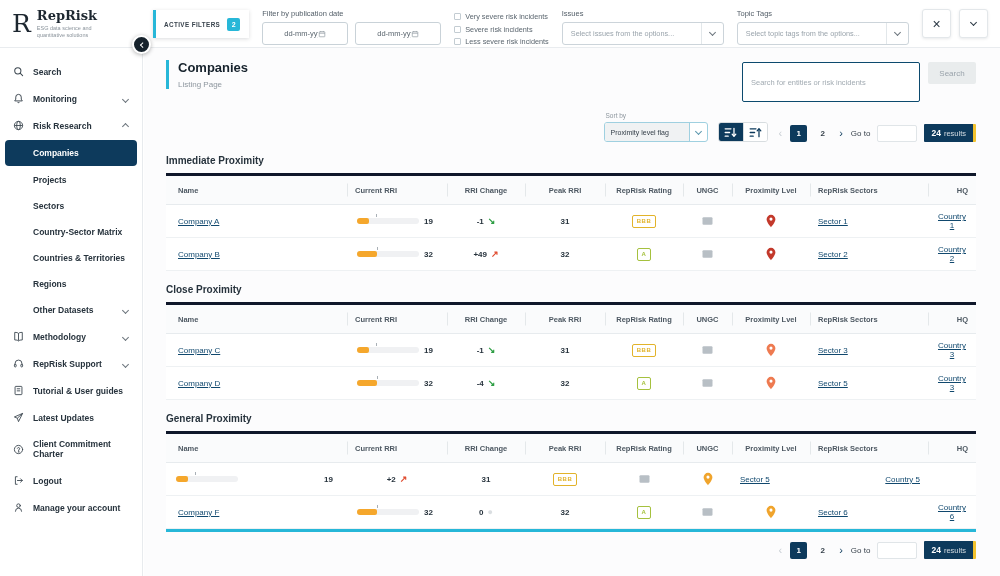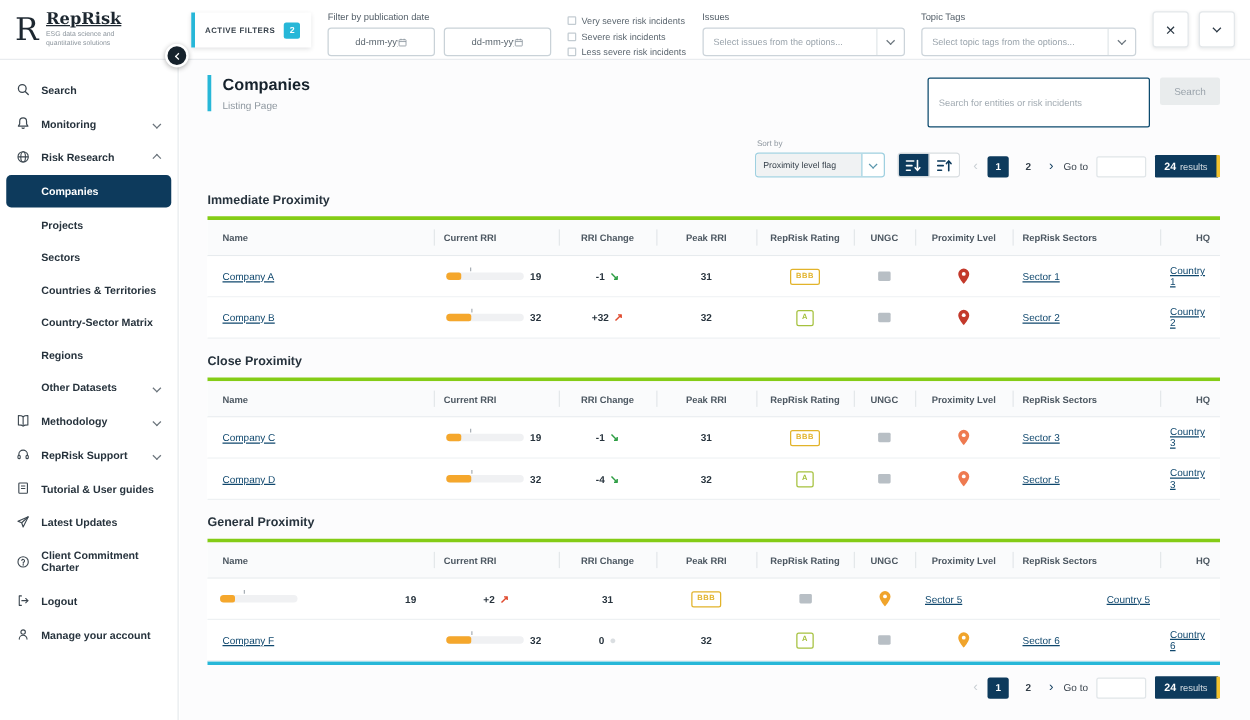--- a/index.html
+++ b/index.html
@@ -12,21 +12,21 @@
   
   .chev{display:inline-block;width:5px;height:5px;border-left:1.4px solid currentColor;border-bottom:1.4px solid currentColor;}
   .chev.down{transform:rotate(-45deg);margin-top:-2px;}
   .chev.up{transform:rotate(135deg);margin-top:2px;}
   .chev.left{transform:rotate(45deg);margin-left:2px;}
 
   
   .topbar{position:absolute;left:0;top:0;width:100%;height:48px;background:#fff;border-bottom:1px solid #e9ecef;display:flex;z-index:2;}
   .logo{width:143px;display:flex;align-items:center;gap:6px;padding-left:12px;flex-shrink:0;}
   .logo-mark{font-family:"DejaVu Serif",serif;font-size:25px;color:#1d2730;line-height:1;}
-  .brand{font-family:"DejaVu Serif",serif;font-size:13px;font-weight:bold;color:#1d2730;display:block;text-decoration:underline;}
+  .brand{font-family:"DejaVu Serif",serif;font-size:13px;font-weight:bold;color:#1d2730;display:block;}
   .tagline{display:block;font-size:5.5px;color:#8a939b;width:64px;line-height:1.3;margin-top:2px;}
   .filters{flex:1;display:flex;align-items:flex-start;gap:13px;padding:9px 12px 0 10px;}
   .af-card{display:flex;align-items:center;gap:7px;height:28px;padding:0 9px 0 8px;border-left:3px solid #27b7d8;background:#fff;box-shadow:0 1px 4px rgba(30,40,50,.16);margin-top:1px;}
   .af-label{font-size:6.3px;font-weight:bold;letter-spacing:.4px;color:#39434d;}
   .af-badge{width:13px;height:13px;background:#27b7d8;color:#fff;font-size:7px;font-weight:bold;display:flex;align-items:center;justify-content:center;border-radius:2px;}
   .fgroup > label{display:block;font-size:7.5px;color:#55606a;margin-bottom:4px;}
   .date-row{display:flex;gap:7px;}
   .date-input{width:86px;height:23px;border:1px solid #c9d2d8;border-radius:3px;display:flex;align-items:center;padding:0 21px;background:#fff;}
   .date-input input{border:none;outline:none;width:100%;font-size:7.5px;color:#5b666f;background:transparent;}
   .date-input input::placeholder{color:#5b666f;}
@@ -78,21 +78,21 @@
   .pg-arrow.disabled{color:#c9cfd4;}
   .pg-num{min-width:17px;height:17px;display:flex;align-items:center;justify-content:center;font-weight:bold;color:#333e48;cursor:pointer;background:none;border:none;font-size:8px;}
   .pg-num.active{background:#0d3a5c;color:#fff;border-radius:2px;}
   .goto-label{color:#39434d;}
   .goto-input{width:40px;height:17px;border:1px solid #e0e5e8;border-radius:2px;background:#fff;outline:none;}
   .results-badge{height:18px;background:#0d3a5c;color:#fff;display:flex;align-items:center;gap:3px;padding:0 7px;font-size:8.5px;border-right:3px solid #f2c22e;border-radius:1px;}
   .results-badge span{opacity:.8;font-size:7.5px;font-weight:normal;}
 
   
   .section h2{font-size:10px;color:#27333d;margin:13px 0 7px;font-weight:bold;}
-  .tbl{border-top:3px solid #84cc16;background:#fff;}
+  .tbl{border-top:3px solid #0f172a;background:#fff;text-align:center;}
   .tbl.last{border-bottom:3px solid #27b7d8;}
   .grid{display:grid;grid-template-columns:181px 100px 78px 80px 78px 49px 78px 118px 1fr;}
   .tbl-head{background:#fafbfc;border-bottom:1px solid #e7ebee;height:29px;align-items:center;}
   .tbl-head .c{font-size:7.5px;font-weight:bold;color:#4d5862;}
   .tbl-head .c + .c::before{content:"";position:absolute;left:0;top:50%;transform:translateY(-50%);width:1px;height:13px;background:#e4e8ea;}
   .tbl-row{height:33px;border-bottom:1px solid #eef1f3;align-items:center;background:#fff;}
   .c{display:flex;align-items:center;padding:0 8px;position:relative;height:100%;}
   .c.center{justify-content:center;}
   .c.right{justify-content:flex-end;}
   .c.name{padding-left:12px;}
@@ -228,24 +228,24 @@
   <div class="sub-item active">
       <span>Companies</span>
     </div>
   <div class="sub-item">
       <span>Projects</span>
     </div>
   <div class="sub-item">
       <span>Sectors</span>
     </div>
   <div class="sub-item">
+      <span>Country-Sector Matrix</span>
+    </div>
+  <div class="sub-item">
       <span>Countries &amp; Territories</span>
-    </div>
-  <div class="sub-item">
-      <span>Country-Sector Matrix</span>
     </div>
   <div class="sub-item">
       <span>Regions</span>
     </div>
   <div class="sub-item">
     <span>Other Datasets</span>
     <span class="nav-chev"><i class="chev down"></i></span>
   </div>
   <div class="nav-item">
     <span class="nav-icon">
@@ -437,21 +437,21 @@
             <a>Company B</a>
           </div>
         <div class="c rri">
             <span class="bar">
               <span class="fill" style="width: 32%;"></span>
               <span class="tick" style="left: 32%;"></span>
             </span>
             <span class="val">32</span>
           </div>
         <div class="c center">
-            <span class="val">+32</span>
+            <span class="val">+49</span>
             <span class="dir" style="color: rgb(224, 75, 47);">↗</span>
           </div>
         <div class="c center">
             <span class="val">32</span>
           </div>
         <div class="c center">
             <span class="badge" style="color: rgb(165, 193, 62);">A</span>
           </div>
         <div class="c center">
             <span class="flag">

